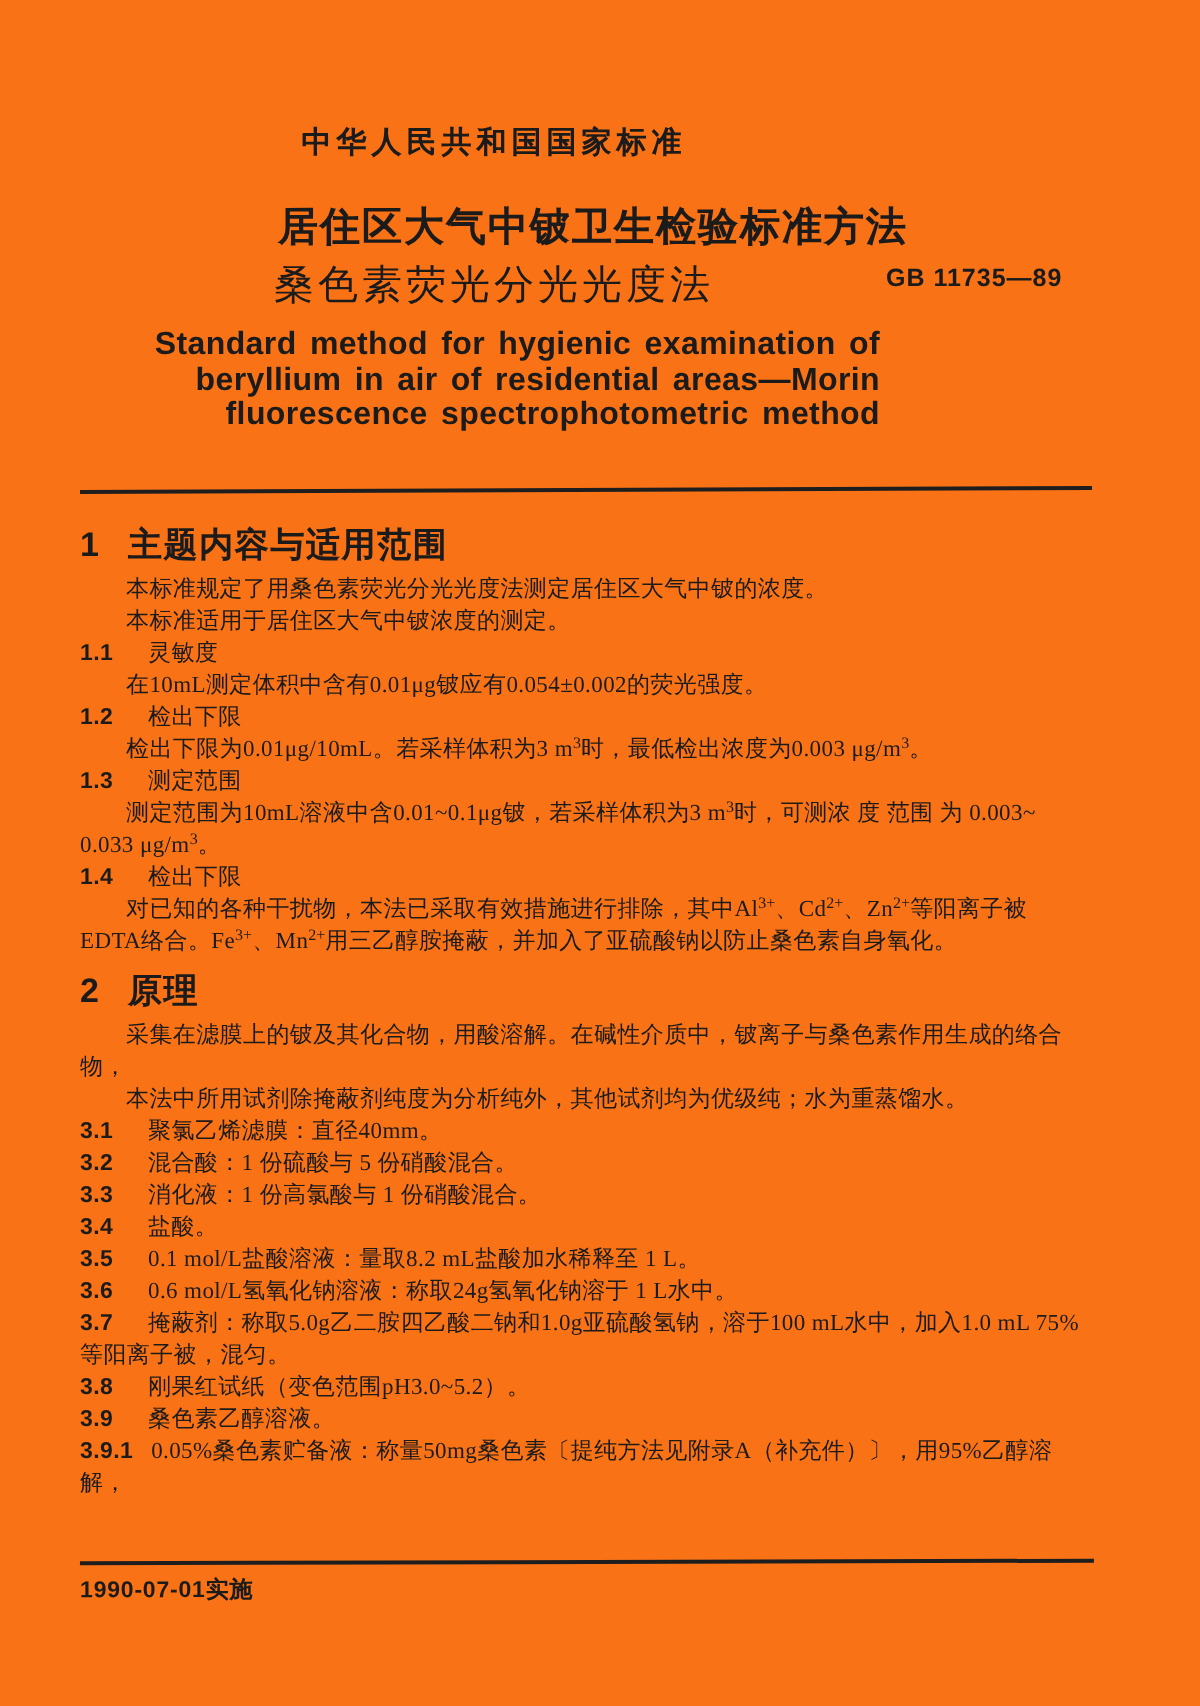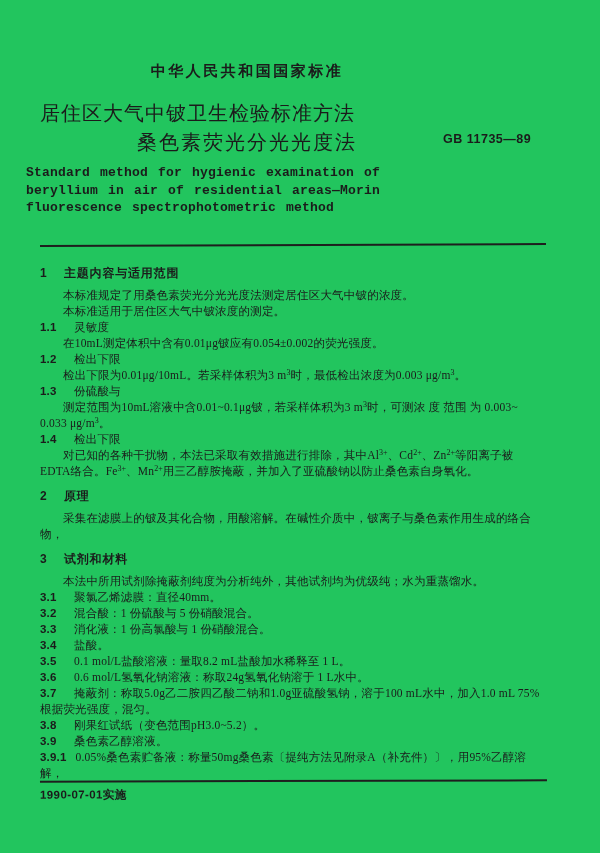--- a/index.html
+++ b/index.html
@@ -6,72 +6,72 @@
   body {
     width:600px; height:853px;
     background:#ffffff;
     font-family:"Liberation Serif", serif;
     color:#1b1b1b;
     position:relative;
     overflow:hidden;
   }
   .page {
     position:absolute; inset:0;
-    background:#22c55e;
+    background:#f97316;
   }
   
   .std-label {
     position:absolute; top:62px; left:40px; width:414px;
     text-align:center;
     font-family:"Liberation Sans", sans-serif;
     font-weight:bold; font-size:15px; letter-spacing:2.5px;
   }
   .title-zh1 {
     position:absolute; top:100px; left:40px; width:414px;
-    text-align:left;
+    text-align:right;
     font-family:"Liberation Sans", sans-serif;
-    font-weight:normal; font-size:20px; letter-spacing:1px;
+    font-weight:bold; font-size:20px; letter-spacing:1px;
   }
   .title-zh2 {
     position:absolute; top:129px; left:40px; width:414px;
     text-align:center;
     font-family:"Liberation Sans", sans-serif;
     font-weight:normal; font-size:20px; letter-spacing:2px;
   }
   .std-number {
     position:absolute; top:132px; left:443px;
     font-family:"Liberation Sans", sans-serif;
     font-weight:bold; font-size:12.5px; letter-spacing:0.5px;
     white-space:nowrap;
     text-align:center;
   }
   .title-en {
     position:absolute; top:164px; left:26px; width:414px;
-    text-align:left;
-    font-family:Liberation Mono, monospace;
-    font-weight:bold; font-size:13px; line-height:17.5px;
+    text-align:right;
+    font-family:Liberation Sans, sans-serif;
+    font-weight:bold; font-size:16px; line-height:17.5px;
     word-spacing:2px; letter-spacing:0.2px;
   }
   .rule-top {
     position:absolute; top:244px; left:40px; width:506px; height:2px;
     background:#1e1e1e; transform:rotate(-0.22deg);
   }
   
   .doc-body {
     position:absolute; top:256px; left:40px; width:509px;
   }
   .bl {
     font-size:11.5px; line-height:16px;
     letter-spacing:0.2px;
   }
   .bl.para { text-indent:23px; }
   .bl.cont { text-indent:0; }
   .bl.heading {
     font-family:"Liberation Sans", sans-serif;
-    font-weight:bold; font-size:12px;
+    font-weight:bold; font-size:17px;
     margin:9px 0 6px 0;
     letter-spacing:0.8px;
   }
   .bl .num {
     display:inline-block; min-width:25px; margin-right:9px;
     font-family:"Liberation Sans", sans-serif;
     font-weight:bold; text-indent:0;
   }
   .bl.heading .num { min-width:12px; margin-right:12px; }
   sup { font-size:8px; line-height:0; vertical-align:4px; letter-spacing:0; }
@@ -109,38 +109,37 @@
   <div class="rule-top"></div>
 
   <div class="doc-body">
       <div class="bl heading"><span class="num">1</span><span>主题内容与适用范围</span></div>
       <div class="bl para"><span>本标准规定了用桑色素荧光分光光度法测定居住区大气中铍的浓度。</span></div>
       <div class="bl para"><span>本标准适用于居住区大气中铍浓度的测定。</span></div>
       <div class="bl clause"><span class="num">1.1</span><span>灵敏度</span></div>
       <div class="bl para"><span>在10mL测定体积中含有0.01μg铍应有0.054±0.002的荧光强度。</span></div>
       <div class="bl clause"><span class="num">1.2</span><span>检出下限</span></div>
       <div class="bl para"><span>检出下限为0.01μg/10mL。若采样体积为3 m<sup>3</sup>时，最低检出浓度为0.003 μg/m<sup>3</sup>。</span></div>
-      <div class="bl clause"><span class="num">1.3</span><span>份硫酸与</span></div>
+      <div class="bl clause"><span class="num">1.3</span><span>测定范围</span></div>
       <div class="bl para"><span>测定范围为10mL溶液中含0.01~0.1μg铍，若采样体积为3 m<sup>3</sup>时，可测浓 度 范围 为 0.003~</span></div>
       <div class="bl cont"><span>0.033 μg/m<sup>3</sup>。</span></div>
       <div class="bl clause"><span class="num">1.4</span><span>检出下限</span></div>
       <div class="bl para"><span>对已知的各种干扰物，本法已采取有效措施进行排除，其中Al<sup>3+</sup>、Cd<sup>2+</sup>、Zn<sup>2+</sup>等阳离子被</span></div>
       <div class="bl cont"><span>EDTA络合。Fe<sup>3+</sup>、Mn<sup>2+</sup>用三乙醇胺掩蔽，并加入了亚硫酸钠以防止桑色素自身氧化。</span></div>
       <div class="bl heading"><span class="num">2</span><span>原理</span></div>
       <div class="bl para"><span>采集在滤膜上的铍及其化合物，用酸溶解。在碱性介质中，铍离子与桑色素作用生成的络合物，</span></div>
-      <div class="bl heading"><span class="num">3</span><span>试剂和材料</span></div>
       <div class="bl para"><span>本法中所用试剂除掩蔽剂纯度为分析纯外，其他试剂均为优级纯；水为重蒸馏水。</span></div>
       <div class="bl clause"><span class="num">3.1</span><span>聚氯乙烯滤膜：直径40mm。</span></div>
       <div class="bl clause"><span class="num">3.2</span><span>混合酸：1 份硫酸与 5 份硝酸混合。</span></div>
       <div class="bl clause"><span class="num">3.3</span><span>消化液：1 份高氯酸与 1 份硝酸混合。</span></div>
       <div class="bl clause"><span class="num">3.4</span><span>盐酸。</span></div>
       <div class="bl clause"><span class="num">3.5</span><span>0.1 mol/L盐酸溶液：量取8.2 mL盐酸加水稀释至 1 L。</span></div>
       <div class="bl clause"><span class="num">3.6</span><span>0.6 mol/L氢氧化钠溶液：称取24g氢氧化钠溶于 1 L水中。</span></div>
       <div class="bl clause"><span class="num">3.7</span><span>掩蔽剂：称取5.0g乙二胺四乙酸二钠和1.0g亚硫酸氢钠，溶于100 mL水中，加入1.0 mL 75%</span></div>
-      <div class="bl cont"><span>根据荧光强度，混匀。</span></div>
+      <div class="bl cont"><span>等阳离子被，混匀。</span></div>
       <div class="bl clause"><span class="num">3.8</span><span>刚果红试纸（变色范围pH3.0~5.2）。</span></div>
       <div class="bl clause"><span class="num">3.9</span><span>桑色素乙醇溶液。</span></div>
       <div class="bl clause"><span class="num">3.9.1</span><span>0.05%桑色素贮备液：称量50mg桑色素〔提纯方法见附录A（补充件）〕，用95%乙醇溶解，</span></div>
     </div>
 
   <div class="footer">
     <div class="footer-row">
       <span>1990-07-01实施</span>
     </div>
   </div>

